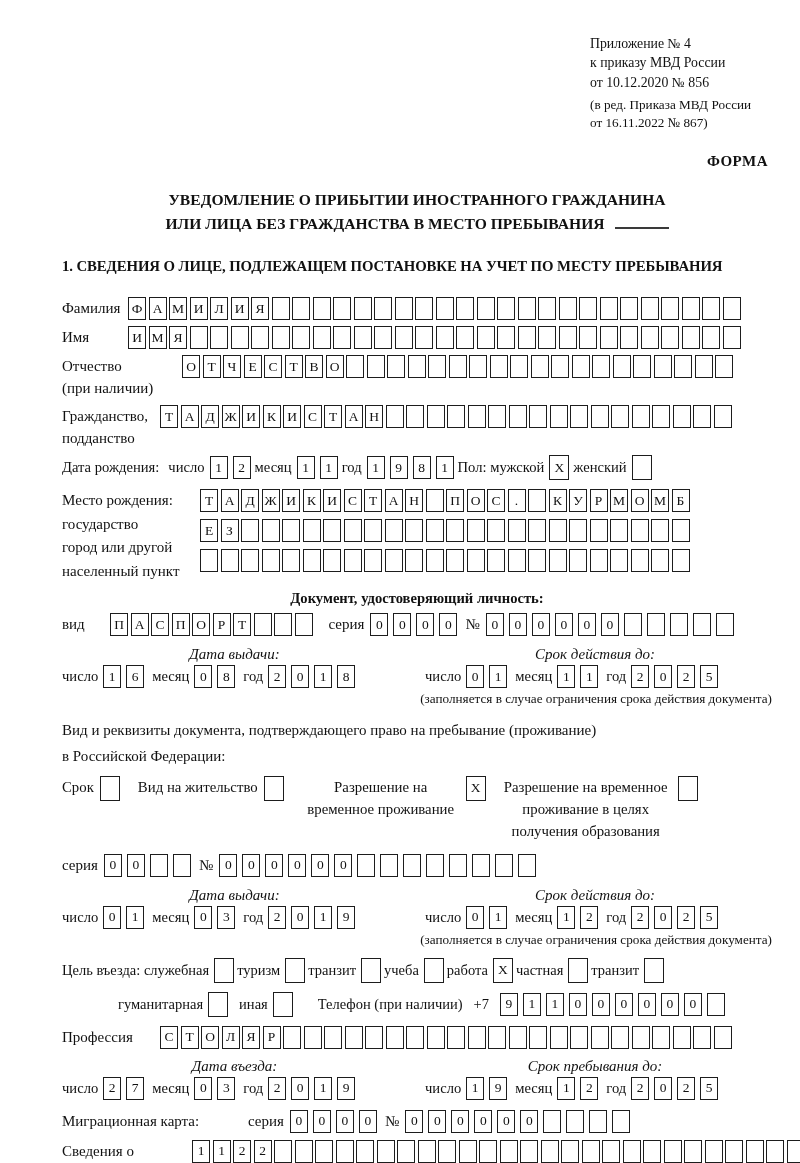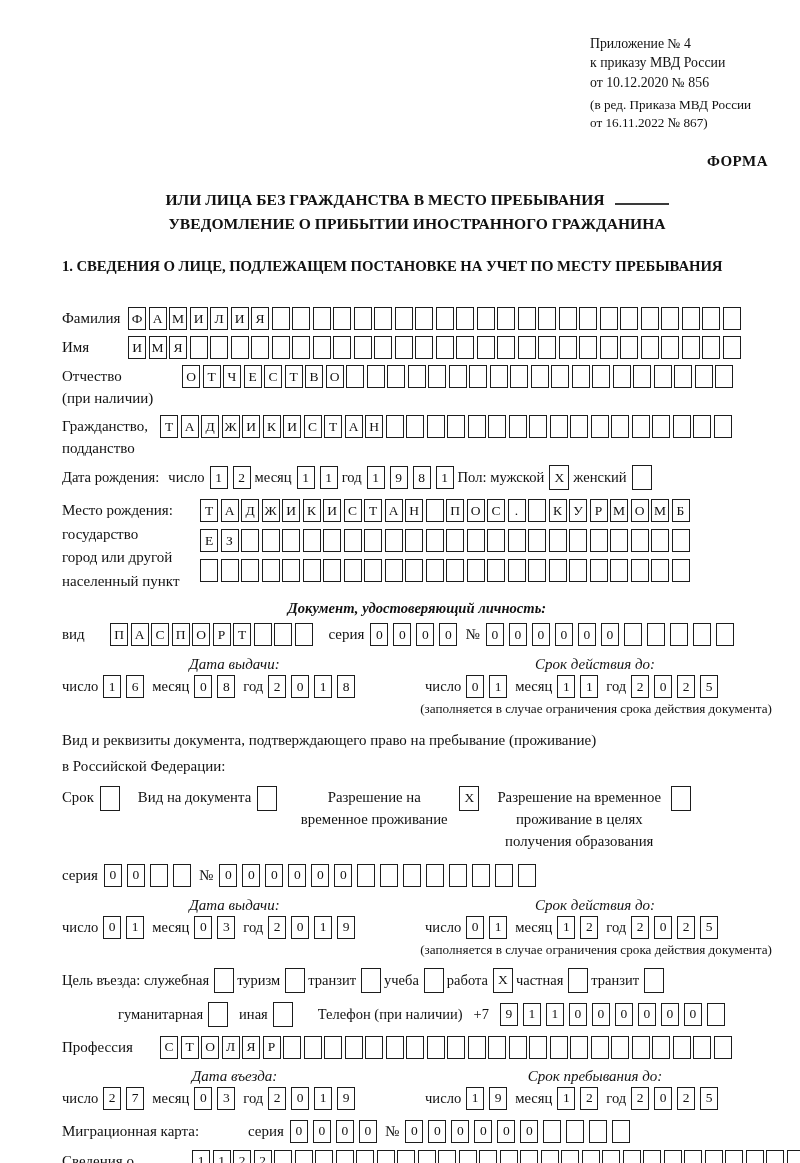--- a/index.html
+++ b/index.html
@@ -14,21 +14,21 @@
     font-size: 15px;
     padding: 34px 28px 24px 62px;
   }
   
   .ref { margin-left: auto; width: 182px; font-size: 13.8px; line-height: 1.4; }
   .ref .ed { margin-top: 4px; font-size: 13.2px; }
   .forma { text-align: right; font-weight: bold; font-size: 15px; margin: 20px 4px 18px 0; letter-spacing: .5px; }
   
   .title { text-align: center; font-weight: bold; font-size: 15.6px; line-height: 1.55; margin-bottom: 22px; }
   .uline { display:inline-block; width: 54px; border-bottom: 2.4px solid #3a3a3a; height: 10px; margin-left: 10px; }
-  .heading1 { font-weight: bold; font-size: 14.8px; margin-bottom: 32px; letter-spacing: -0.1px; }
+  .heading1 { font-weight: bold; font-size: 14.8px; margin-bottom: 22px; letter-spacing: -0.1px; }
   
   .frow { display: flex; align-items: center; margin-bottom: 6px; }
   .frow.top { align-items: flex-start; }
   .flabel { flex: none; line-height: 23px; }
   .lw66 { width: 66px; } .lw120 { width: 120px; } .lw98 { width: 98px; }
   .lbl2 { line-height: 22px; }
   
   .cells { display: inline-flex; gap: 2.5px; }
   .cell {
     flex: none; width: 18px; height: 23px;
@@ -44,21 +44,21 @@
   .inlrow .t:first-child { margin-left: 0; }
   
   .block { display: flex; align-items: flex-start; margin-bottom: 7px; }
   .block .labels { flex: none; }
   .block .labels div { line-height: 23.5px; }
   .block .rows { display: flex; flex-direction: column; gap: 7px; }
   .bp-labels { width: 138px; }
   .rep-labels { width: 130px; }
   .rep-rows { gap: 8px; }
   
-  .doc-head { text-align: center; font-weight: bold; font-size: 14.6px; margin: 2px 0 6px 0; font-style: italic; }
+  .doc-head { text-align: center; font-weight: bold; font-size: 14.6px; margin: 2px 0 6px 0; }
   
   .vid-row { display:flex; align-items:center; margin-bottom: 10px; }
   .vid-row .sp1 { width: 48px; }
   .m16 { margin-left: 16px; } .m8 { margin-left: 8px; } .m6 { margin-left: 6px; }
   
   .date-pair { display: flex; align-items: flex-start; margin-bottom: 2px; }
   .date-group { width: 345px; text-align: center; }
   .date-group.rt { width: 340px; margin-left: 18px; }
   .date-title { font-size: 15px; margin-bottom: 2px; font-style: italic; }
   .date-line { display: flex; align-items: center; font-size: 14.6px; text-align: left; }
@@ -89,22 +89,22 @@
     <div>к приказу МВД России</div>
     <div>от 10.12.2020 № 856</div>
     <div class="ed">
       <div>(в ред. Приказа МВД России</div>
       <div>от 16.11.2022 № 867)</div>
     </div>
   </div>
   <div class="forma">ФОРМА</div>
 
   <div class="title">
+    <div>УВЕДОМЛЕНИЕ О ПРИБЫТИИ ИНОСТРАННОГО ГРАЖДАНИНА</div>
     <div><span>ИЛИ ЛИЦА БЕЗ ГРАЖДАНСТВА В МЕСТО ПРЕБЫВАНИЯ</span><span class="uline"></span></div>
-    <div>УВЕДОМЛЕНИЕ О ПРИБЫТИИ ИНОСТРАННОГО ГРАЖДАНИНА</div>
   </div>
 
   <div class="heading1">1. СВЕДЕНИЯ О ЛИЦЕ, ПОДЛЕЖАЩЕМ ПОСТАНОВКЕ НА УЧЕТ ПО МЕСТУ ПРЕБЫВАНИЯ</div>
 
   <div class="frow">
     <span class="flabel lw66">Фамилия</span>
     <span class="cells">
         <span class="cell">Ф</span>
         <span class="cell">А</span>
         <span class="cell">М</span>
@@ -455,21 +455,21 @@
   <div class="intro">в Российской Федерации:</div>
 
   <div class="permits">
     <span class="pitem">
       <span class="plbl">Срок</span>
       <span class="cells boxcell">
           <span class="cell"></span>
         </span>
     </span>
     <span class="pitem gap18">
-      <span class="plbl">Вид на документа</span>
+      <span class="plbl">Вид на жительство</span>
       <span class="cells boxcell">
           <span class="cell"></span>
         </span>
     </span>
     <span class="pitem gap18">
       <span class="plbl c2">Разрешение на временное проживание</span>
       <span class="cells boxcell">
           <span class="cell">X</span>
         </span>
     </span>

